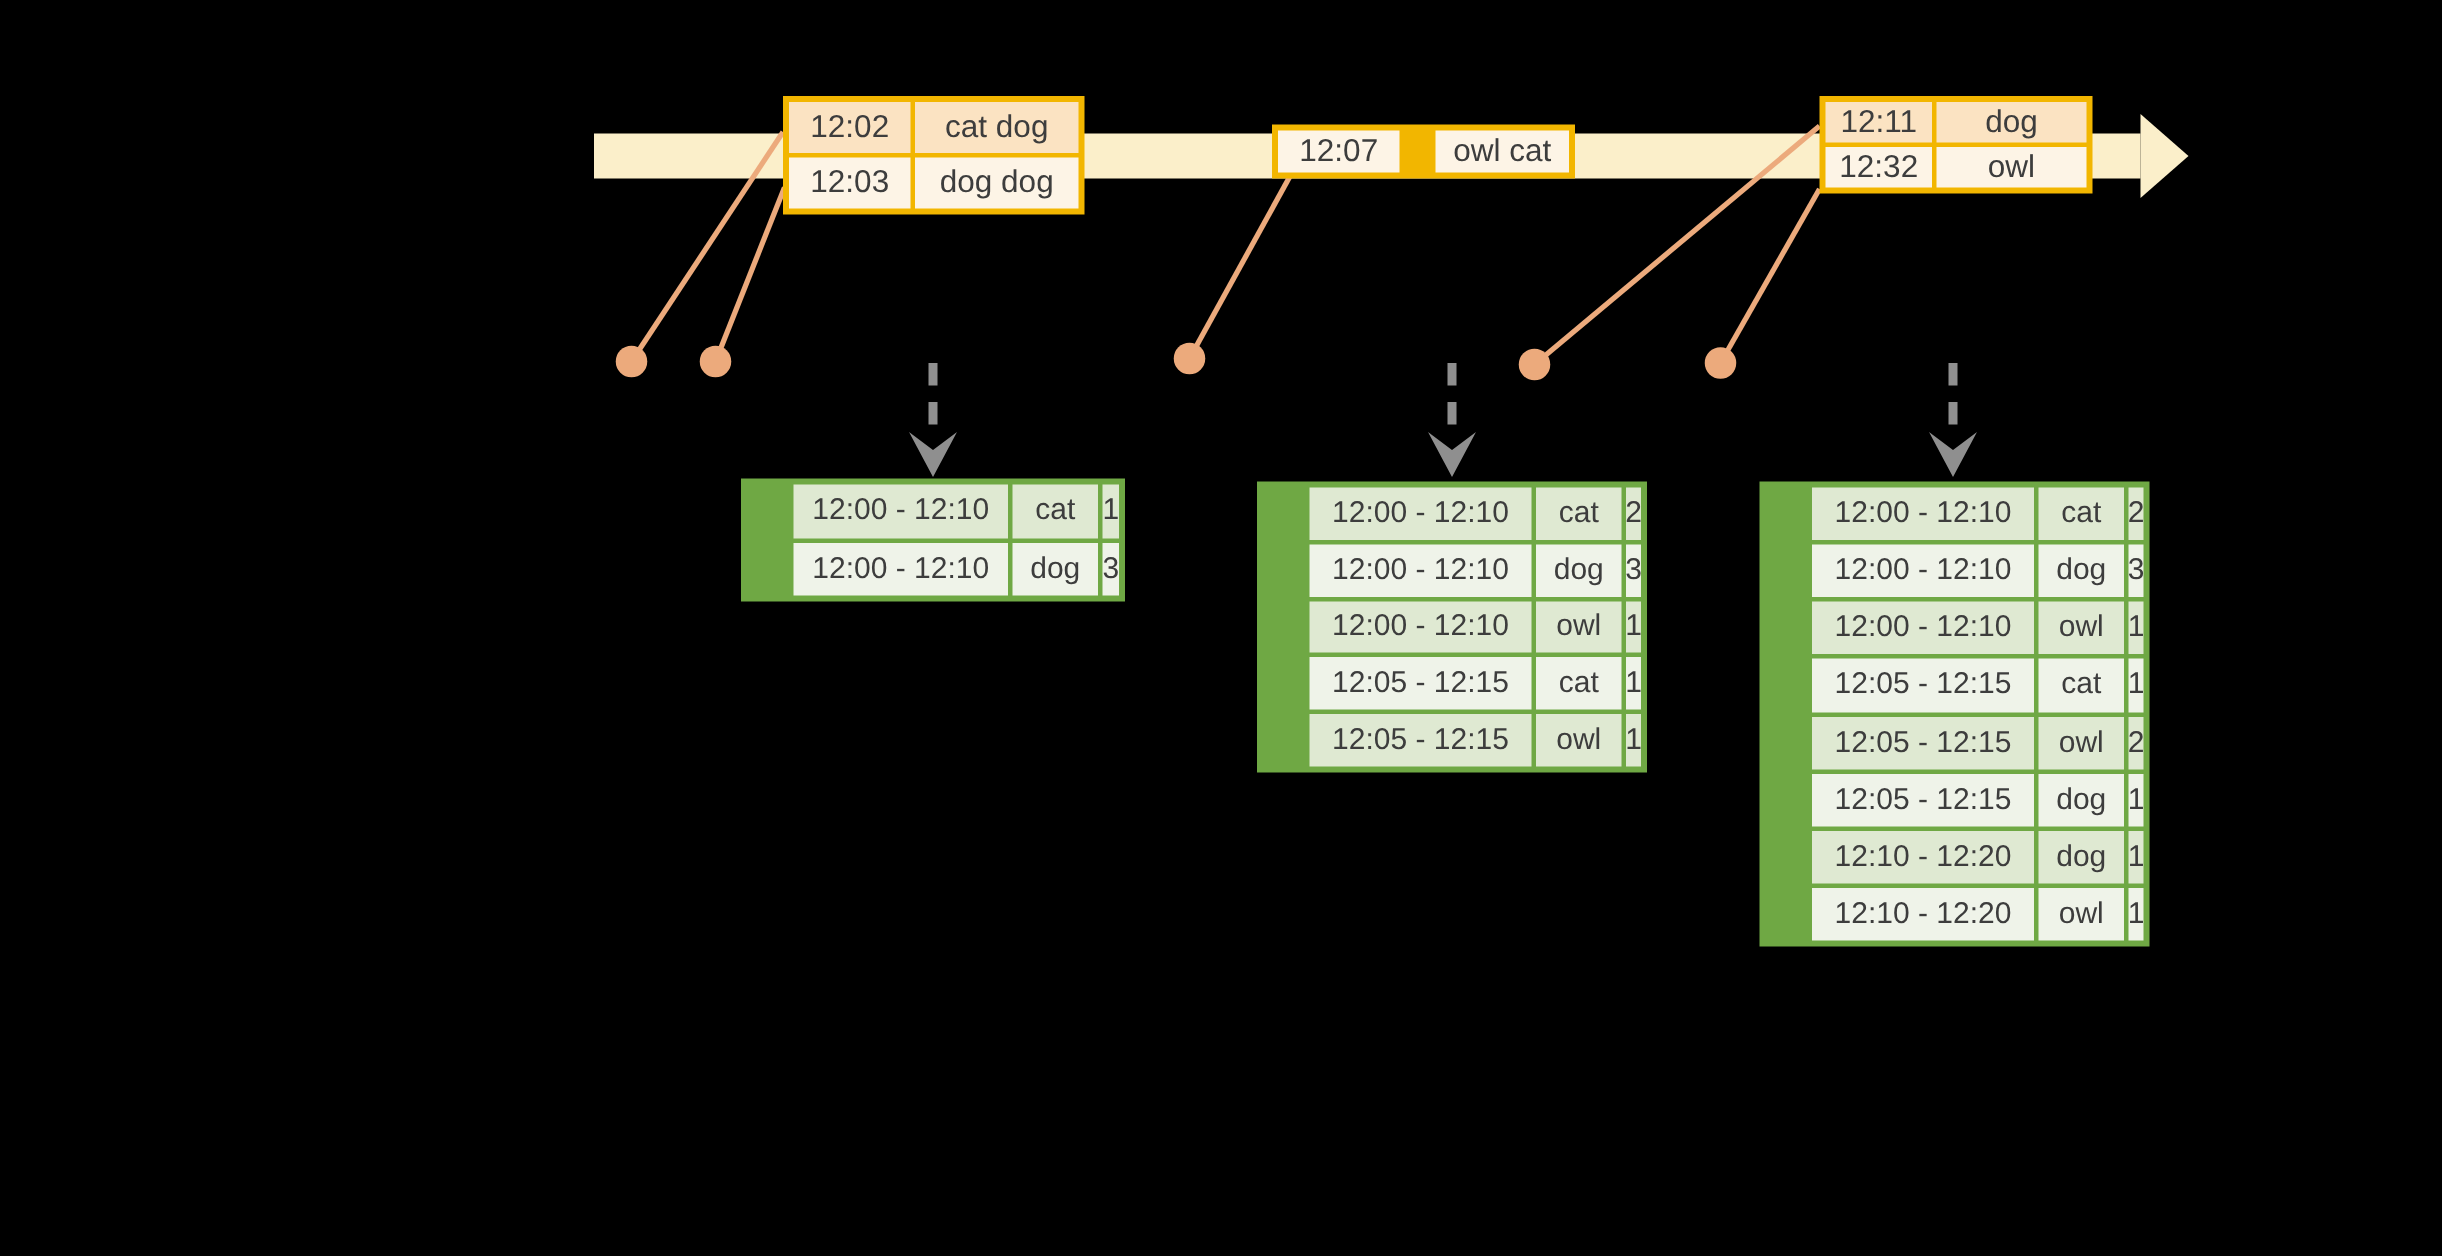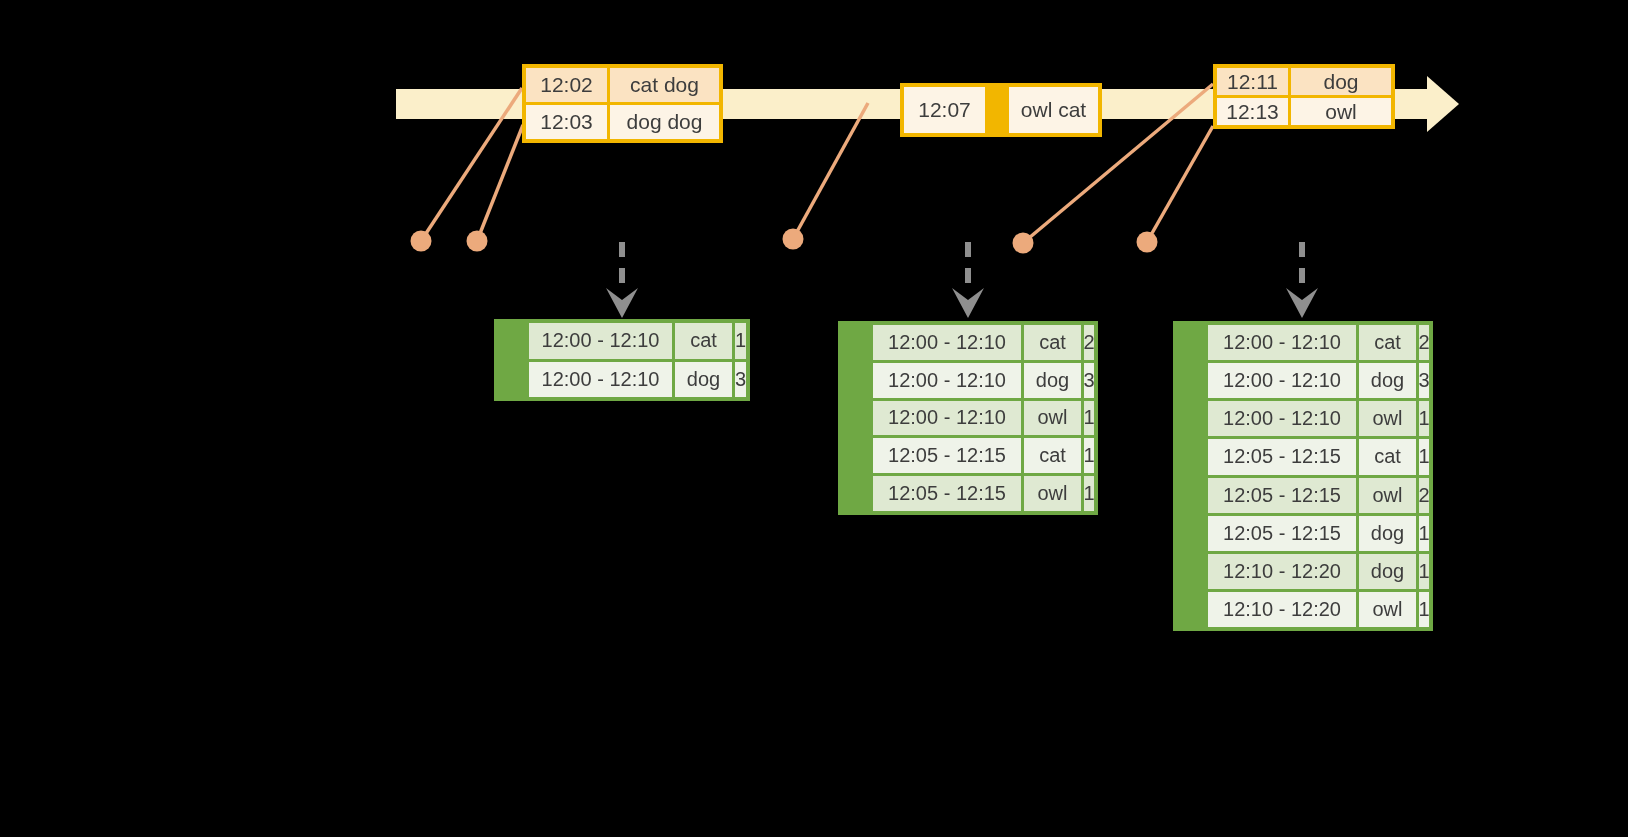--- a/index.html
+++ b/index.html
@@ -83,32 +83,32 @@
 
   <div class="etable" style="left:522px; top:64px; width:201px; height:79px; grid-template-columns:81px 1fr;">
 
       <div class="cell row-dark">12:02</div>
       <div class="cell row-dark">cat dog</div>
 
       <div class="cell row-light">12:03</div>
       <div class="cell row-light">dog dog</div>
     </div>
 
-  <div class="etable" style="left:900px; top:83px; width:202px; height:54px; grid-template-columns:81px 1fr;gap:24px;">
+  <div class="etable" style="left:848px; top:83px; width:202px; height:36px; grid-template-columns:81px 1fr;gap:24px;">
 
       <div class="cell row-light">12:07</div>
       <div class="cell row-light">owl cat</div>
     </div>
 
   <div class="etable" style="left:1213px; top:64px; width:182px; height:65px; grid-template-columns:71px 1fr;">
 
       <div class="cell row-dark">12:11</div>
       <div class="cell row-dark">dog</div>
 
-      <div class="cell row-light">12:13</div>
+      <div class="cell row-light">12:32</div>
       <div class="cell row-light">owl</div>
     </div>
 
   <div class="gtable" style="left:494px; top:319px; width:256px; height:82px; grid-template-columns:143px 57px 1fr;">
 
       <div class="cell row-dark">12:00 - 12:10</div>
       <div class="cell row-dark">cat</div>
       <div class="cell row-dark">1</div>
 
       <div class="cell row-light">12:00 - 12:10</div>

